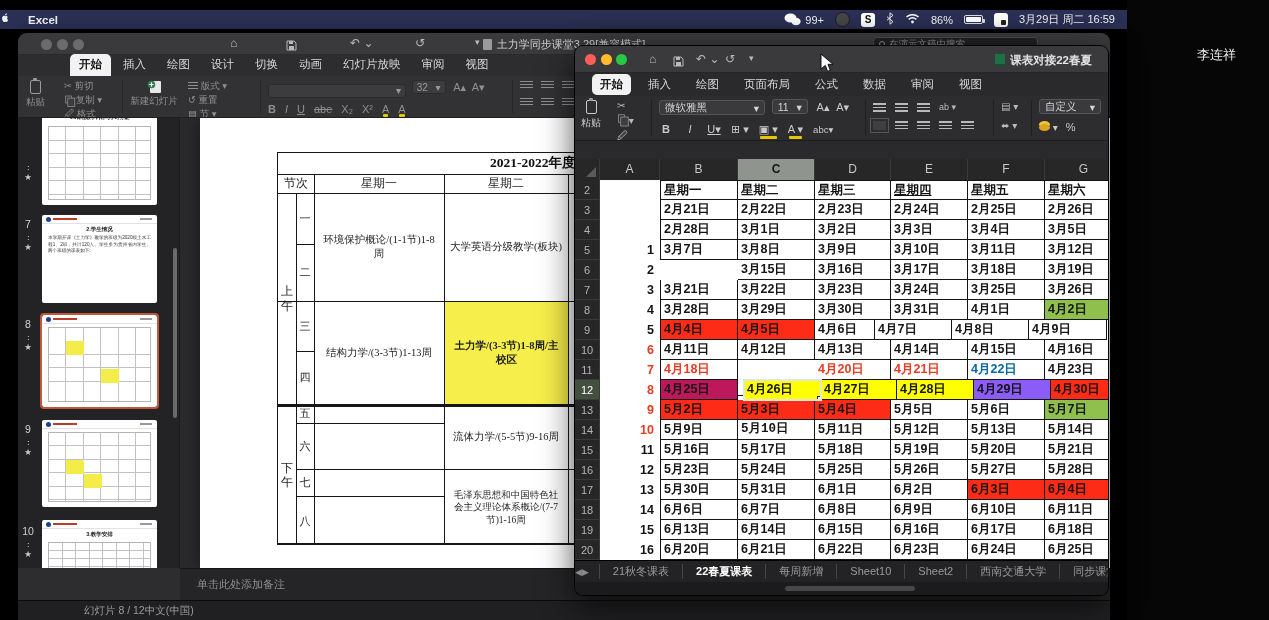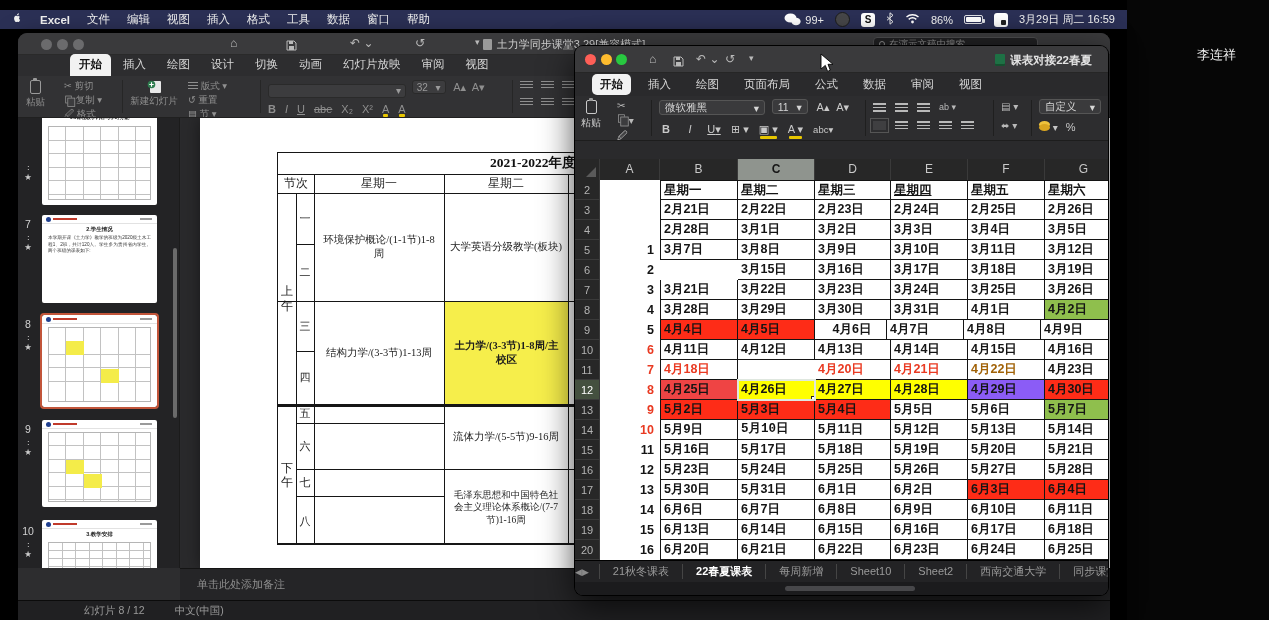--- a/index.html
+++ b/index.html
@@ -1,20 +1,20 @@
 <!DOCTYPE html>
 <html><head>
 <meta charset="utf-8">
 <style>
 *{margin:0;padding:0;box-sizing:border-box}
 html,body{width:1269px;height:620px;background:#000;overflow:hidden;
   font-family:"Liberation Sans","DejaVu Sans",sans-serif;-webkit-font-smoothing:antialiased}
 
 #menubar{position:absolute;left:0;top:10px;width:1127px;height:19px;background:#2b3055;
-  display:flex;align-items:center;color:#f2f2f2;font-size:11.5px;padding-left:14px}
+  display:flex;align-items:center;color:#f2f2f2;font-size:11.5px;padding-left:2px}
 #menubar .mb-app{font-weight:700;margin-right:17px}
 #menubar .mitem{margin-right:17px}
 #mb-status{margin-left:auto;display:flex;align-items:center;gap:11px;padding-right:12px;font-size:11px}
 .apple-ic{margin-right:15px;display:inline-block}
 .bt-body{width:19px;height:9px;border:1px solid rgba(255,255,255,.85);border-radius:2px;position:relative;display:inline-block}
 .bt-fill{position:absolute;left:1px;top:1px;bottom:1px;width:86%;background:#fff;border-radius:1px}
 .bt-tip{position:absolute;right:-3px;top:2.5px;width:2px;height:4px;background:rgba(255,255,255,.85);border-radius:0 1px 1px 0}
 .sq-ic{width:14px;height:14px;background:#fff;border-radius:3px;color:#111;font-size:10px;font-weight:700;
   display:inline-flex;align-items:center;justify-content:center}
 .av-ic{width:15px;height:15px;border-radius:50%;background:#474749;border:1px solid #1c1c1c;display:inline-block}
@@ -144,21 +144,20 @@
 </head>
 <body>
 
 <div id="menubar">
   <span class="apple-ic">
     <svg width="11" height="13" viewBox="0 0 11 13">
         <path fill="#f2f2f2" d="M5.6 3.1c.6-.8 1.6-1.2 2.4-1.2.1.9-.3 1.8-.8 2.4-.6.7-1.5 1.2-2.4 1.1-.1-.8.3-1.7.8-2.3zM8.9 6c-1.2-.1-2.2.7-2.8.7-.6 0-1.5-.7-2.4-.7C2.4 6 1.2 6.7.6 7.9c-1 2-0.3 5 .7 6.6.5.8 1.1 1.6 1.9 1.6.8 0 1-.5 2-.5s1.2.5 2 .5 1.3-.8 1.8-1.6c.6-.9.8-1.8.8-1.9 0 0-1.6-.6-1.6-2.4 0-1.5 1.2-2.2 1.3-2.3-.7-1-1.8-1.8-2.6-1.9z" transform="scale(.62)"></path>
       </svg>
   </span>
   <span class="mb-app">Excel</span>
-  <span id="mb-items"><span class="mitem">文件</span><span class="mitem">编辑</span><span class="mitem">视图</span><span class="mitem">插入</span><span class="mitem">格式</span><span class="mitem">工具</span><span class="mitem">数据</span><span class="mitem">窗口</span><span class="mitem">帮助</span></span>
   <span id="mb-status">
     <span style="display:inline-flex;align-items:center;gap:4px">
       <svg width="17" height="13" viewBox="0 0 17 13">
           <ellipse cx="6.5" cy="5" rx="6" ry="4.6" fill="#fff"></ellipse>
           <ellipse cx="12" cy="8.5" rx="4.6" ry="3.8" fill="#fff"></ellipse>
         </svg>
       <span>99+</span>
     </span>
     <span class="av-ic"></span>
     <span class="sq-ic">S</span>
@@ -400,21 +399,21 @@
       </div>
     </div>
   </div>
 
   <div class="notes">
     <span>单击此处添加备注</span>
   </div>
 
   <div class="ppt-status">
     <span style="margin-left:66px">幻灯片 8 / 12</span>
-    <span style="margin-left:30px">中文(中国)</span>
+    <span style="">中文(中国)</span>
   </div>
 </div>
 
 <div id="xl">
   <div class="xl-titlebar">
     <span class="light" style="background:#ff5f57;position:absolute;left:10px;top:8px"></span>
     <span class="light" style="background:#febc2e;position:absolute;left:26px;top:8px"></span>
     <span class="light" style="background:#28c840;position:absolute;left:41px;top:8px"></span>
     <span class="tbicon" style="position:absolute;left:74px;top:7px">⌂</span>
     <span style="position:absolute;left:98px;top:7px">
@@ -587,21 +586,21 @@
         <div class="xcell" style="width: 76px;">3月30日</div>
         <div class="xcell" style="width: 77px;">3月31日</div>
         <div class="xcell" style="width: 77px;">4月1日</div>
         <div class="xcell" style="width: 78px; background: rgb(143, 191, 77);">4月2日</div>
       </div>
       <div class="xrow">
         <div class="rnum">9</div>
         <div class="wkcell">5</div>
         <div class="xcell cfirst" style="width: 78px; background: rgb(254, 44, 23);">4月4日</div>
         <div class="xcell" style="width: 77px; background: rgb(254, 44, 23);">4月5日</div>
-        <div class="xcell" style="width: 72px; text-align: center;">4月6日</div>
+        <div class="xcell" style="width: 60px;">4月6日</div>
         <div class="xcell" style="width: 77px;">4月7日</div>
         <div class="xcell" style="width: 77px;">4月8日</div>
         <div class="xcell" style="width: 78px;">4月9日</div>
       </div>
       <div class="xrow">
         <div class="rnum">10</div>
         <div class="wkcell redtx">6</div>
         <div class="xcell cfirst" style="width: 78px;">4月11日</div>
         <div class="xcell" style="width: 77px;">4月12日</div>
         <div class="xcell" style="width: 76px;">4月13日</div>
@@ -609,28 +608,28 @@
         <div class="xcell" style="width: 77px;">4月15日</div>
         <div class="xcell" style="width: 78px;">4月16日</div>
       </div>
       <div class="xrow">
         <div class="rnum">11</div>
         <div class="wkcell redtx">7</div>
         <div class="xcell cfirst" style="width: 78px; color: rgb(233, 58, 34);">4月18日</div>
         <div class="xcell" style="width: 77px; color: rgb(233, 58, 34); margin-top: 35px;">4月19日</div>
         <div class="xcell" style="width: 76px; color: rgb(233, 58, 34);">4月20日</div>
         <div class="xcell" style="width: 77px; color: rgb(233, 58, 34);">4月21日</div>
-        <div class="xcell" style="width: 77px; color: #a16207;">4月22日</div>
+        <div class="xcell" style="width: 77px; color: #0369a1;">4月22日</div>
         <div class="xcell" style="width: 78px;">4月23日</div>
       </div>
       <div class="xrow">
         <div class="rnum rhl">12</div>
         <div class="wkcell redtx">8</div>
-        <div class="xcell cfirst" style="width: 78px; background: #ef4444;">4月25日</div>
-        <div class="xcell selcell" style="width: 77px; background: rgb(255, 255, 0);">4月26日<div class="selhandle"></div></div>
+        <div class="xcell cfirst" style="width: 78px; background: #be185d;">4月25日</div>
+        <div class="xcell selcell" style="width: 77px; background: rgb(255, 255, 0); margin-left: 6px;">4月26日<div class="selhandle"></div></div>
         <div class="xcell" style="width: 76px; background: rgb(255, 255, 0);">4月27日</div>
         <div class="xcell" style="width: 77px; background: rgb(255, 255, 0);">4月28日</div>
         <div class="xcell" style="width: 77px; background: #8b5cf6;">4月29日</div>
         <div class="xcell" style="width: 78px; background: rgb(254, 44, 23);">4月30日</div>
       </div>
       <div class="xrow">
         <div class="rnum">13</div>
         <div class="wkcell redtx">9</div>
         <div class="xcell cfirst" style="width: 78px; background: rgb(254, 44, 23);">5月2日</div>
         <div class="xcell" style="width: 77px; background: rgb(254, 44, 23);">5月3日</div>

